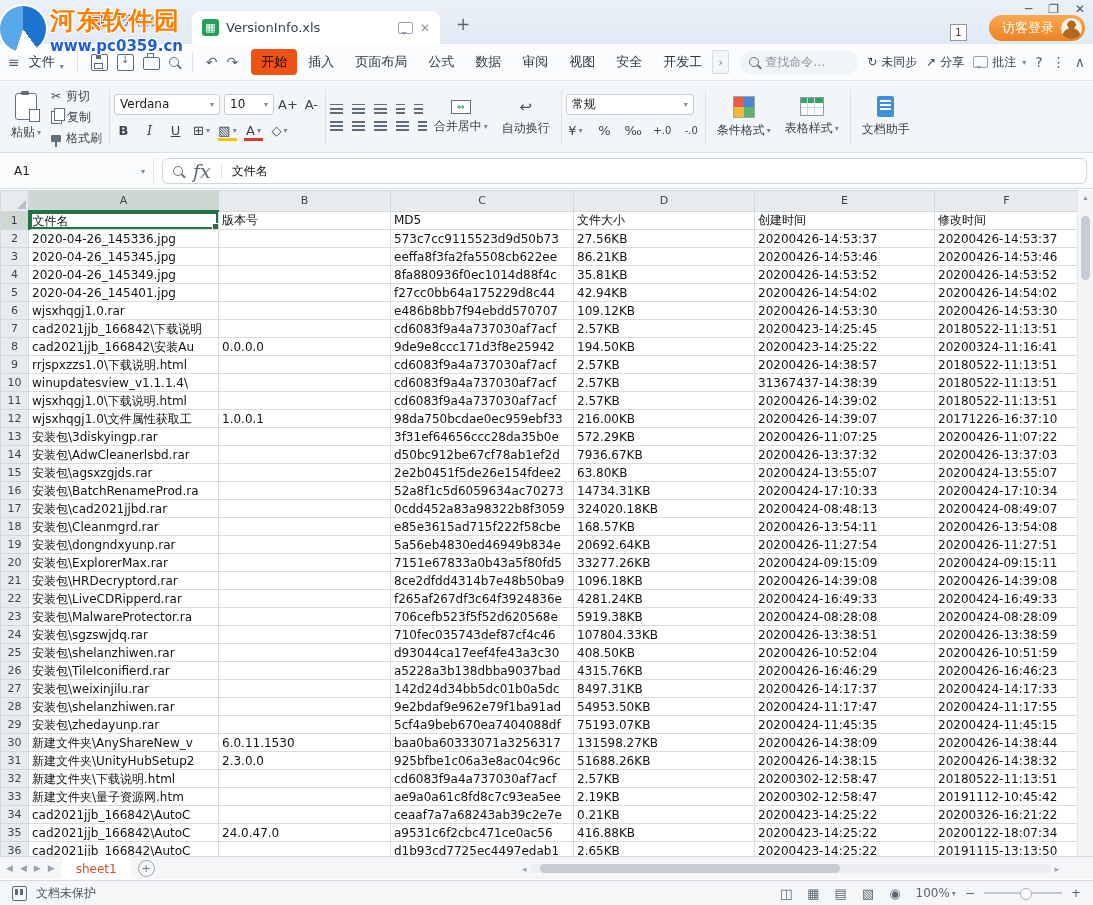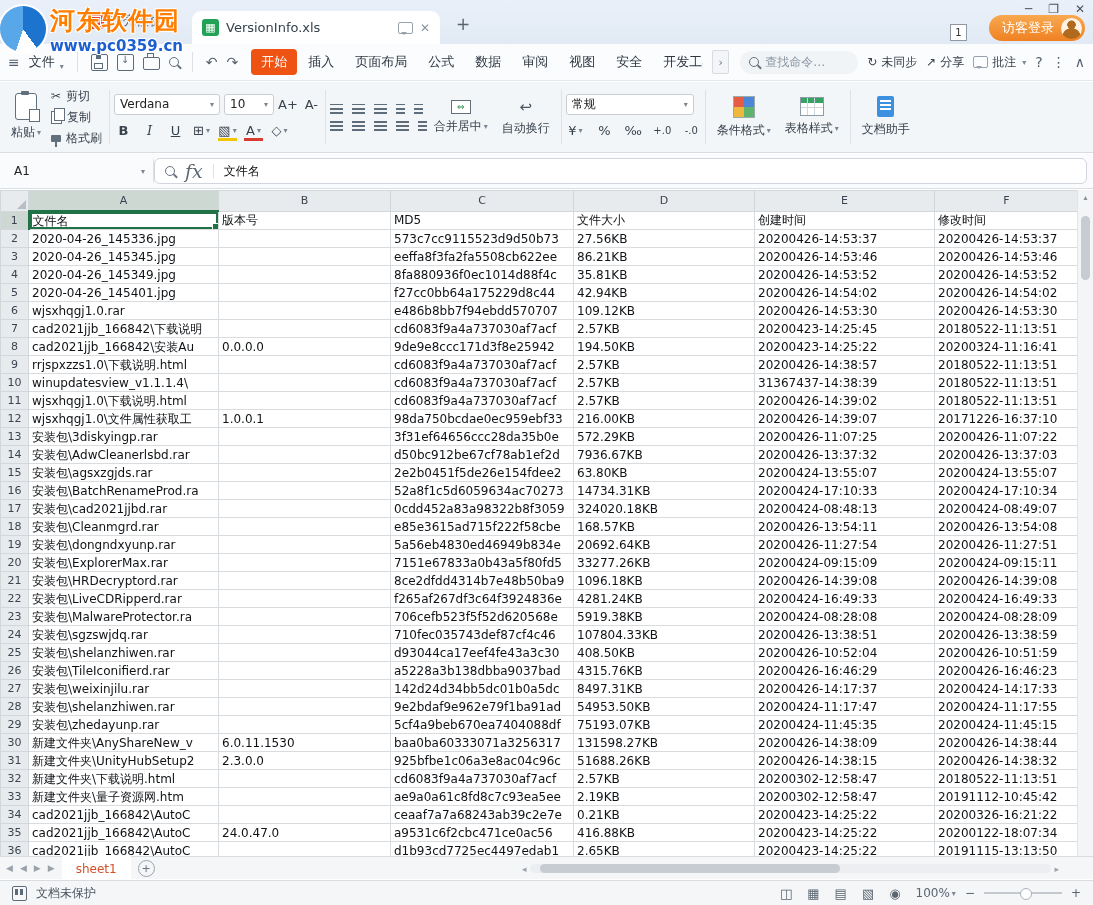--- a/index.html
+++ b/index.html
@@ -52,21 +52,21 @@
   .qi{width:15px;height:15px;border:1.5px solid #5d6b79;border-radius:2px;position:relative;display:inline-block;}
   .qi-save::before{content:'';position:absolute;top:0;left:4px;width:5px;height:4px;background:#5d6b79;}
   .qi-save::after{content:'';position:absolute;bottom:1px;left:2px;width:7px;height:4px;border:1px solid #5d6b79;}
   .qi-export::after{content:'↓';position:absolute;left:3px;top:-1px;font-size:10px;color:#5d6b79;}
   .qi-print{height:11px;margin-top:2px;}
   .qi-print::before{content:'';position:absolute;top:-5px;left:3px;width:5px;height:4px;border:1px solid #5d6b79;border-bottom:none;}
   .mag{width:8px;height:8px;border:1.5px solid #66737f;border-radius:50%;position:relative;display:inline-block;}
   .mag::after{content:'';position:absolute;width:5px;height:1.5px;background:#66737f;transform:rotate(45deg);right:-4px;bottom:-1px;}
   #ribbon-tabs{display:flex;align-items:center;gap:1px;margin-left:4px;max-width:452px;overflow:hidden;white-space:nowrap;}
   .rtab{font-size:13px;color:#2f3842;padding:4px 10px;border-radius:4px;flex:0 0 auto;}
-  .rtab.active{background:#ee5314;color:#ffffff;}
+  .rtab.active{background:#ee5314;color:#000000;}
   #tab-scroll{width:15px;height:22px;border:1px solid #d7dce1;background:#f3f5f8;color:#6a7682;
               display:flex;align-items:center;justify-content:center;font-size:11px;border-radius:2px;}
   #cmd-search{margin-left:auto;width:118px;height:23px;border-radius:12px;background:#f1f4f7;
               display:flex;align-items:center;gap:6px;padding:0 9px;color:#8b97a3;font-size:12px;box-sizing:border-box;}
   .mitem{display:flex;align-items:center;gap:4px;font-size:12px;color:#3a434d;}
 
   
   #toolbar{position:absolute;top:82px;left:0;width:1093px;height:71px;background:#f3f6f9;
            border-bottom:1px solid #d8dde2;display:flex;align-items:stretch;padding:0 4px;box-sizing:border-box;}
   .bigbtn{display:flex;flex-direction:column;align-items:center;justify-content:center;gap:4px;
@@ -99,21 +99,21 @@
   .i-table::after{content:'';position:absolute;inset:0;
       background:linear-gradient(to right,transparent 0 6px,#cfd6dc 6px 7px,transparent 7px 13px,#cfd6dc 13px 14px,transparent 14px),
                  linear-gradient(to bottom,transparent 0 9px,#cfd6dc 9px 10px,transparent 10px);}
   .i-doc{width:17px;height:21px;background:#3d8fe0;border-radius:2px;position:relative;}
   .i-doc::after{content:'';position:absolute;left:3px;top:4px;width:11px;height:2px;background:#fff;
                 box-shadow:0 4px 0 #fff,0 8px 0 #fff;}
   #sum-btn{position:absolute;left:1072px;top:8px;width:60px;}
 
   
   #formulabar{position:absolute;top:154px;left:0;width:1093px;height:35px;background:#fafbfd;
-              border-bottom:1px solid #dadfe4;display:flex;align-items:center;padding:0 6px;box-sizing:border-box;justify-content:flex-end;}
+              border-bottom:1px solid #dadfe4;display:flex;align-items:center;padding:0 6px;box-sizing:border-box;gap:8px;justify-content:flex-end;}
   #namebox{width:148px;height:24px;display:flex;align-items:center;justify-content:space-between;
            padding:0 8px;border-right:1px solid #dde2e7;font-size:12px;color:#222;box-sizing:border-box;}
   #fx-wrap{flex:1;height:26px;border:1px solid #d0d6dc;border-radius:6px;background:#fff;
            display:flex;align-items:center;gap:10px;padding:0 10px;box-sizing:border-box;}
   .fx{font-family:"DejaVu Serif",serif;font-style:italic;color:#5b6possible770;color:#5b6770;font-size:19px;}
   #fx-value{color:#111;font-size:12px;}
 
   
   #gridwrap{position:absolute;top:190px;left:0;width:1078px;height:666px;overflow:hidden;background:#fff;}
   table.grid{border-collapse:collapse;table-layout:fixed;width:1078px;}

